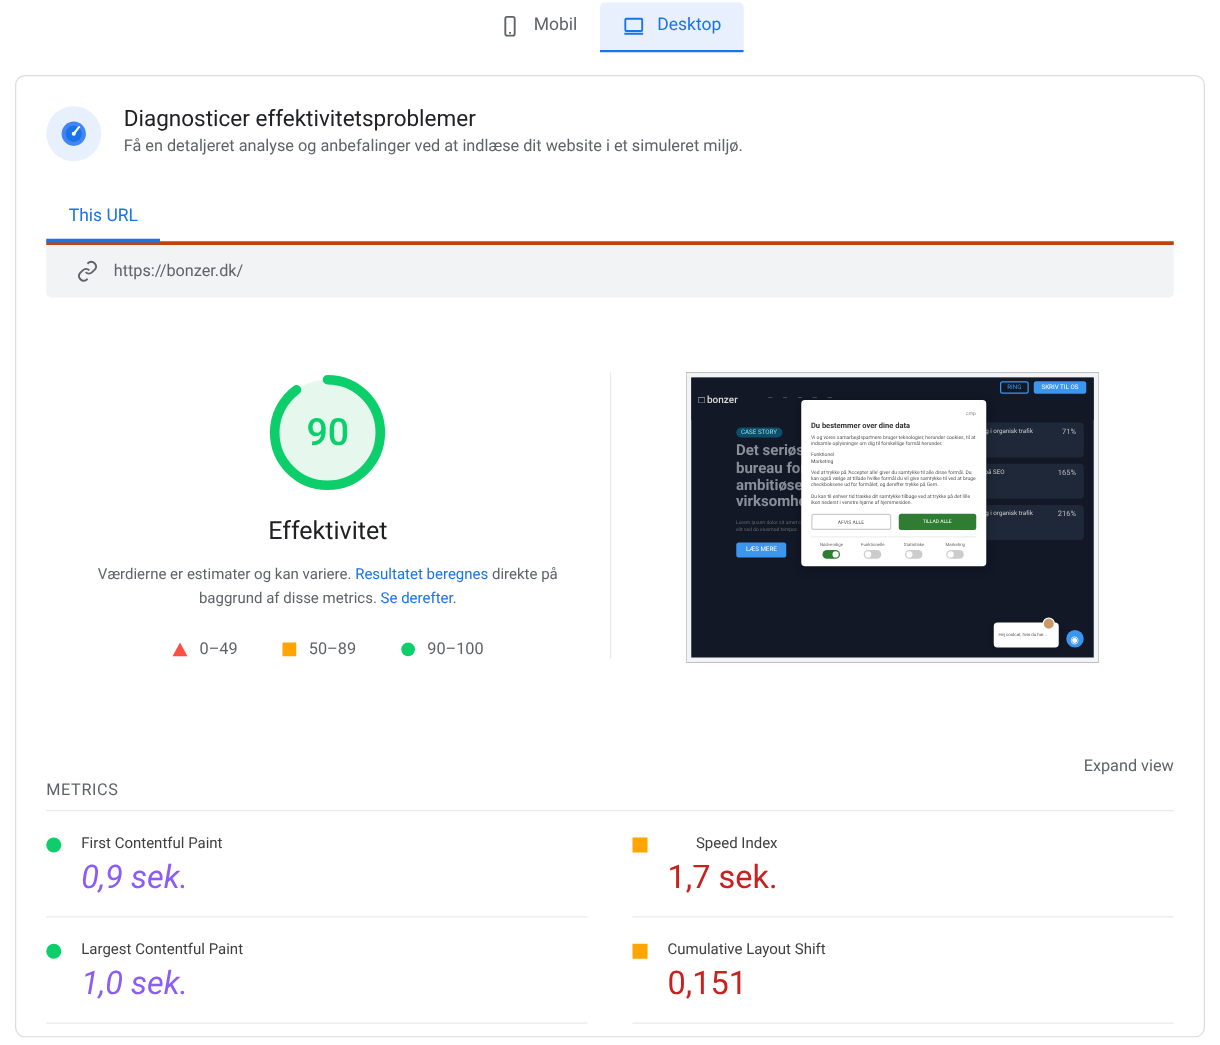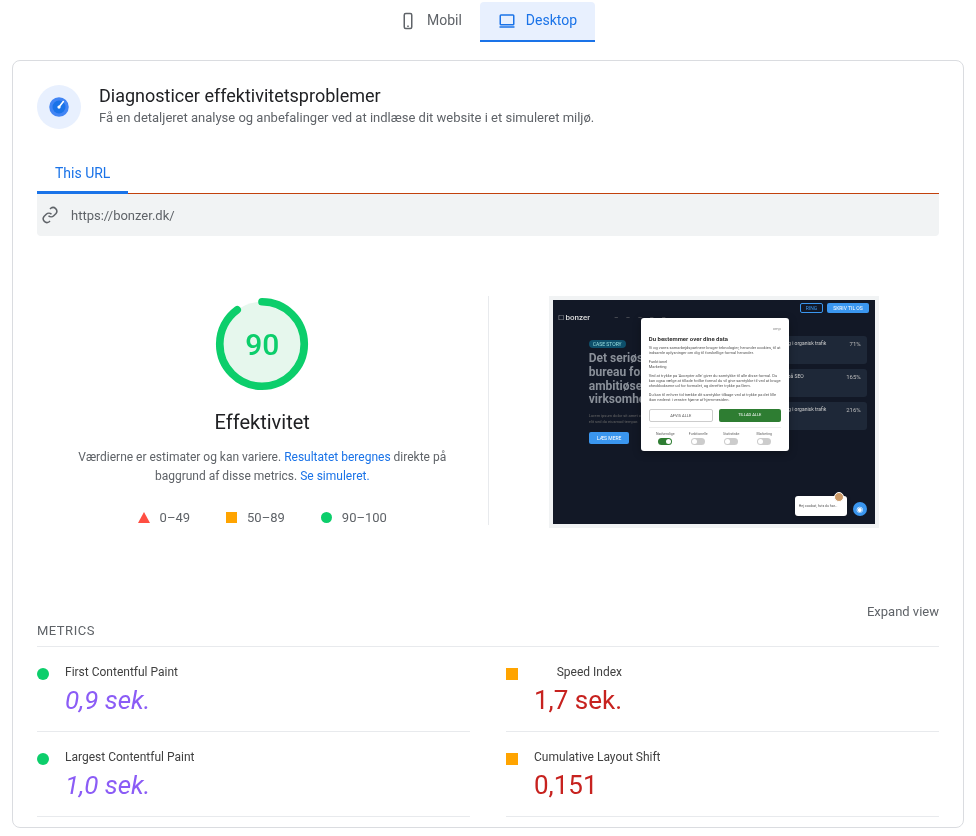--- a/index.html
+++ b/index.html
@@ -11,24 +11,24 @@
   .device-tab svg { width: 18px; height: 18px; }
   
   .main-card { margin: 18px 12px 0; border: 1px solid #dadce0; border-radius: 8px; padding: 24px 24px 10px; }
   
   .diag-header { display: flex; gap: 18px; align-items: flex-start; }
   .gauge-badge { width: 44px; height: 44px; border-radius: 50%; background: #e8f0fe; display: flex; align-items: center; justify-content: center; flex-shrink: 0; }
   .gauge-badge svg { width: 26px; height: 26px; }
   .diag-title { font-size: 18px; font-weight: 400; margin-bottom: 4px; }
   .diag-sub { font-size: 13px; color: #5f6368; }
   
-  .url-tabs { margin-top: 26px; border-bottom: 1px solid #c2410c; display: flex; }
+  .url-tabs { margin-top: 26px; border-bottom: 3px solid #c2410c; display: flex; }
   .url-tab { padding: 10px 18px; font-size: 14px; color: #1a73e8; border-bottom: 3px solid #1a73e8; margin-bottom: -1px; cursor: pointer; }
   
-  .url-bar { background: #f1f3f4; padding: 12px 4px; display: flex; align-items: center; gap: 12px; border-radius: 0 0 4px 4px; }
+  .url-bar { background: #f1f3f4; padding: 12px 24px; display: flex; align-items: center; gap: 12px; border-radius: 0 0 4px 4px; }
   .url-bar svg { width: 18px; height: 18px; color: #5f6368; flex-shrink: 0; }
   .url-text { font-size: 13px; color: #5f6368; }
   
   .report-body { display: flex; margin-top: 60px; align-items: flex-start; }
   .score-col { flex: 1; text-align: center; border-right: 1px solid #e8eaed; min-height: 200px; display: flex; flex-direction: column; align-items: center; }
   .snap-col { flex: 1; display: flex; justify-content: center; padding-top: 0; }
   
   .score-ring { position: relative; width: 96px; height: 96px; }
   .score-ring svg { width: 96px; height: 96px; transform: rotate(-90deg); }
   .score-val { position: absolute; inset: 0; display: flex; align-items: center; justify-content: center; font-size: 30px; font-weight: 500; color: #0cce6b; }
@@ -148,21 +148,21 @@
     <div class="score-col">
       <div class="score-ring">
         <svg viewBox="0 0 100 100">
           <circle cx="50" cy="50" r="44" fill="#e6f7ed"></circle>
           <circle cx="50" cy="50" r="44" fill="none" stroke="#0cce6b" stroke-width="8" stroke-dasharray="276" stroke-dashoffset="27.6" stroke-linecap="round"></circle>
         </svg>
         <div class="score-val">90</div>
       </div>
       <div class="score-label">Effektivitet</div>
       <div class="score-desc">
-        <span>Værdierne er estimater og kan variere. </span><a>Resultatet beregnes</a><span> direkte på baggrund af disse metrics. </span><a>Se simuleret.</a>
+        <span>Værdierne er estimater og kan variere. </span><a>Resultatet beregnes</a><span> direkte på baggrund af disse metrics. </span><a>Se derefter.</a>
       </div>
       <div class="legend">
         <div class="legend-item">
             <div class="tri"></div>
             <span>0–49</span>
           </div>
         <div class="legend-item">
             <div class="sq"></div>
             <span>50–89</span>
           </div>

